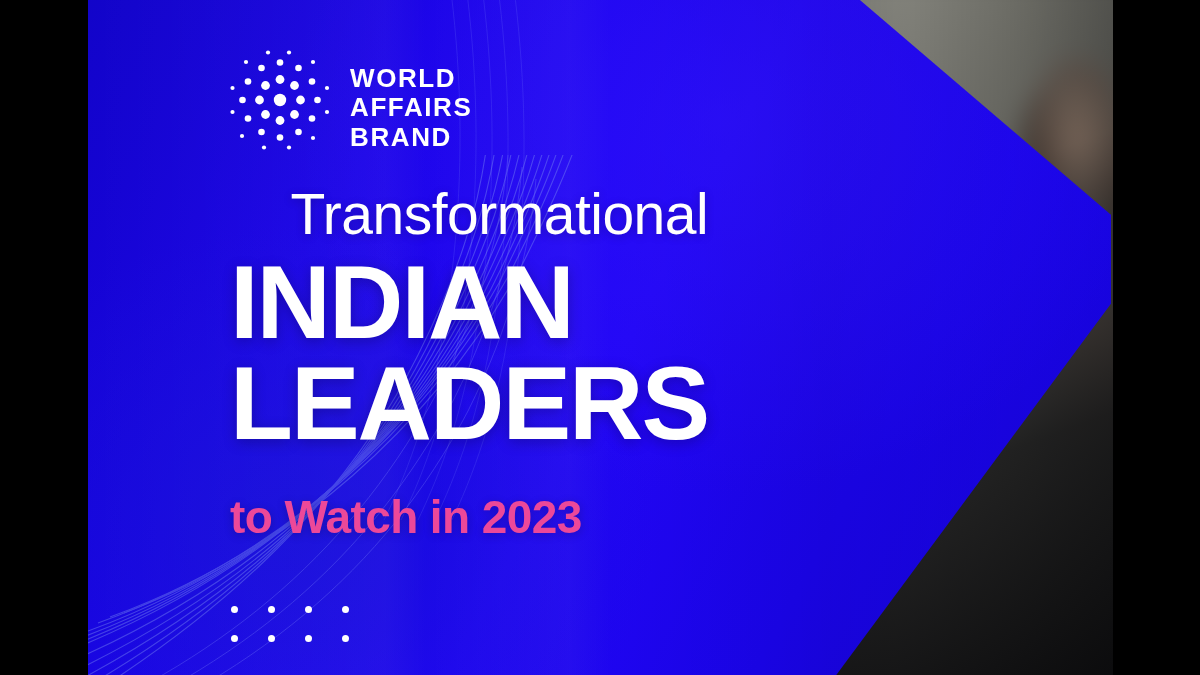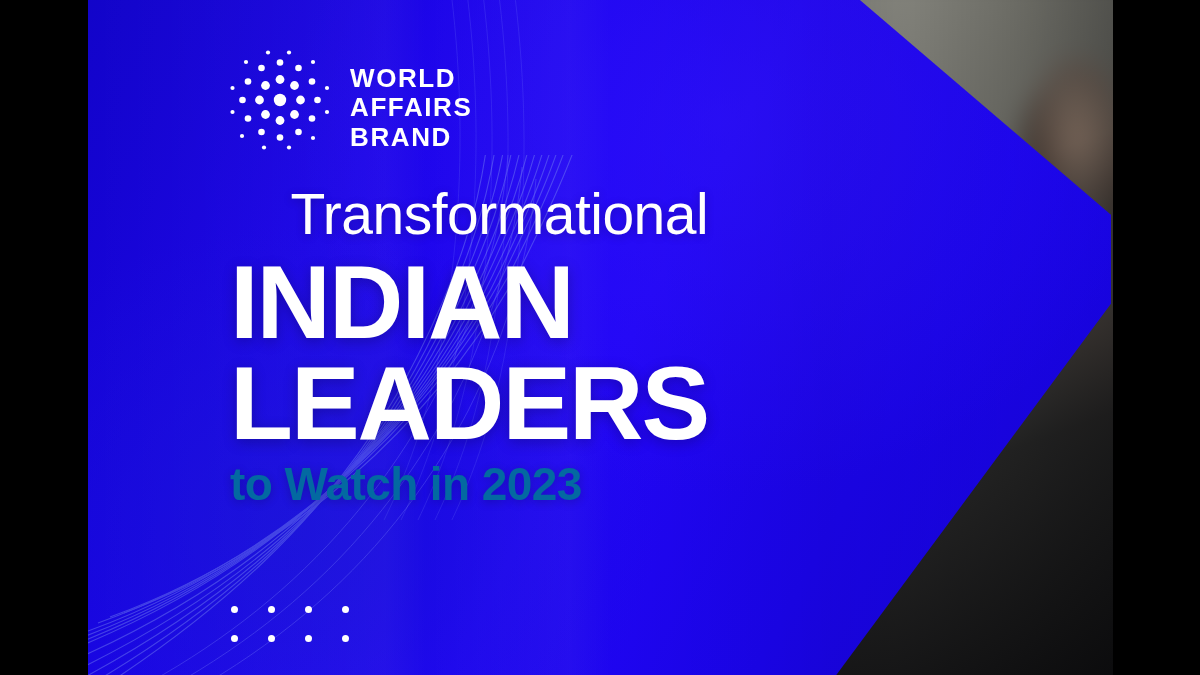--- a/index.html
+++ b/index.html
@@ -129,26 +129,26 @@
     color:#fff;
     font-weight:700;
     font-size:103px;
     line-height:.94;
     letter-spacing:-2px;
     text-shadow:0 3px 14px rgba(0,0,0,.25);
   }
   .l-indian{ margin-top:12px; }
   .l-leaders{ margin-top:4px; }
   .l-watch{
-    color:#0369a1;
+    color:#ec4899;
     font-weight:700;
     font-size:46px;
     letter-spacing:-0.6px;
     line-height:1;
-    margin-top:8px;
+    margin-top:41px;
     text-shadow:0 2px 10px rgba(0,0,0,.22);
   }
 
   
   #dotgrid{
     position:absolute; left:231px; top:606px;
     display:grid;
     grid-template-columns:repeat(4, 37px);
     grid-template-rows:repeat(2, 29px);
   }

